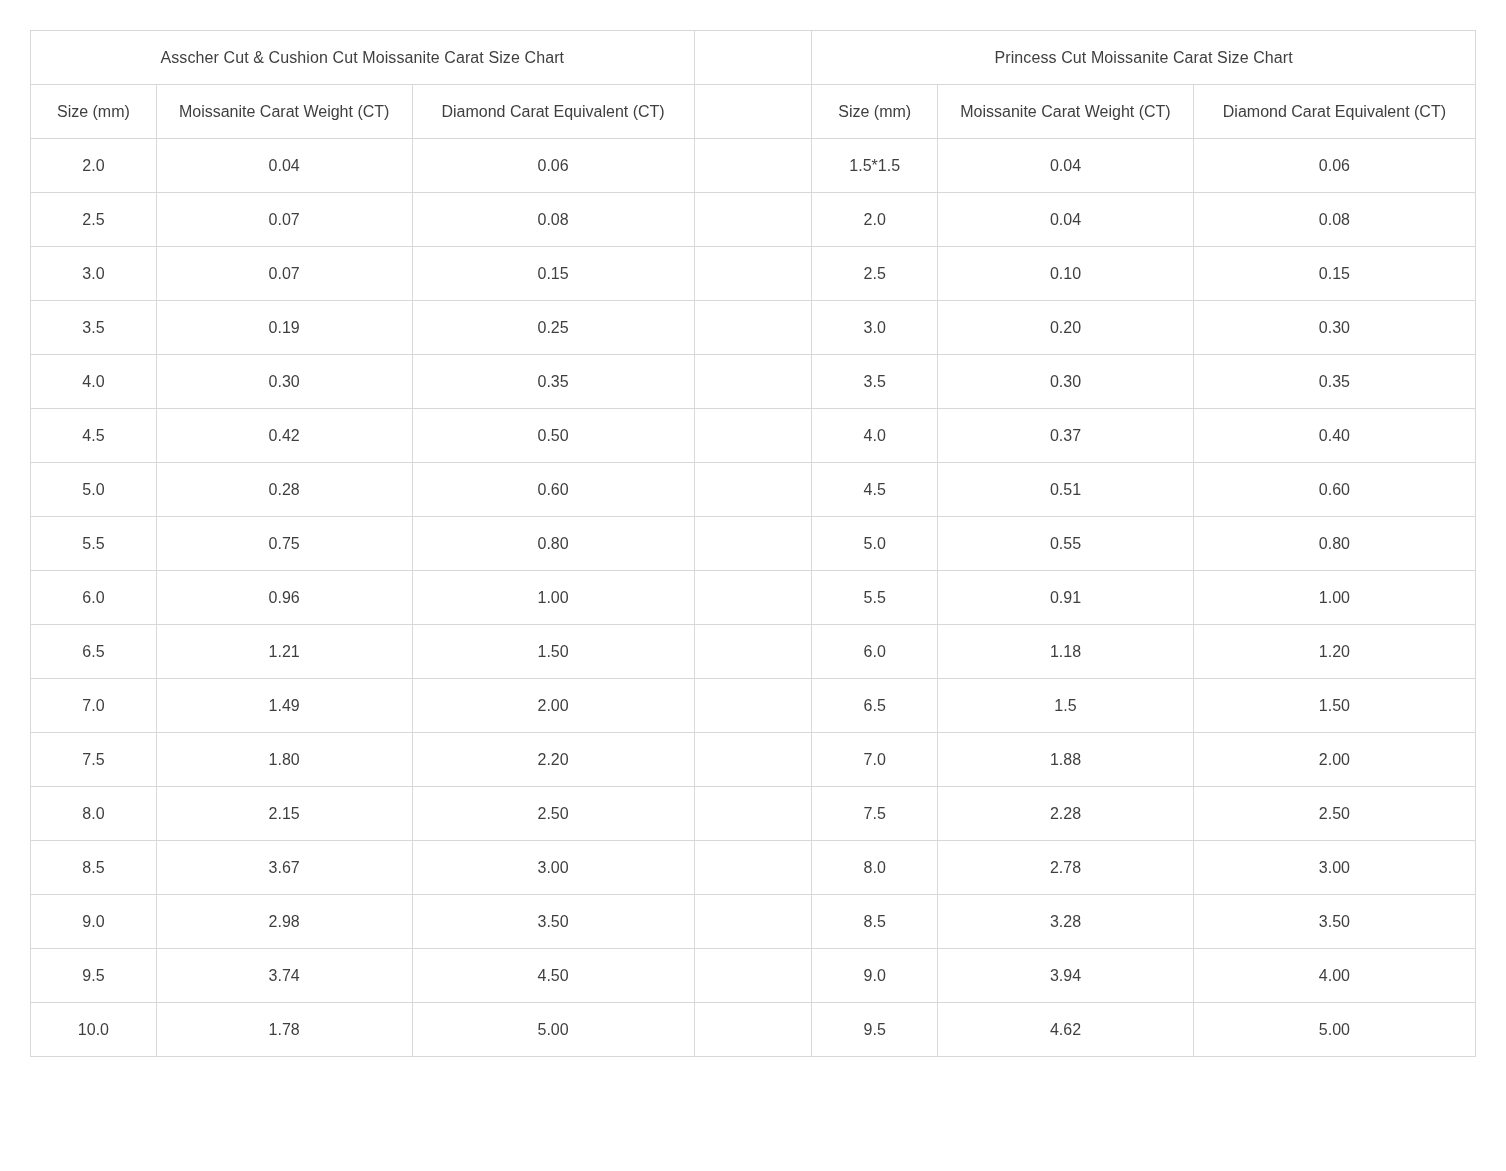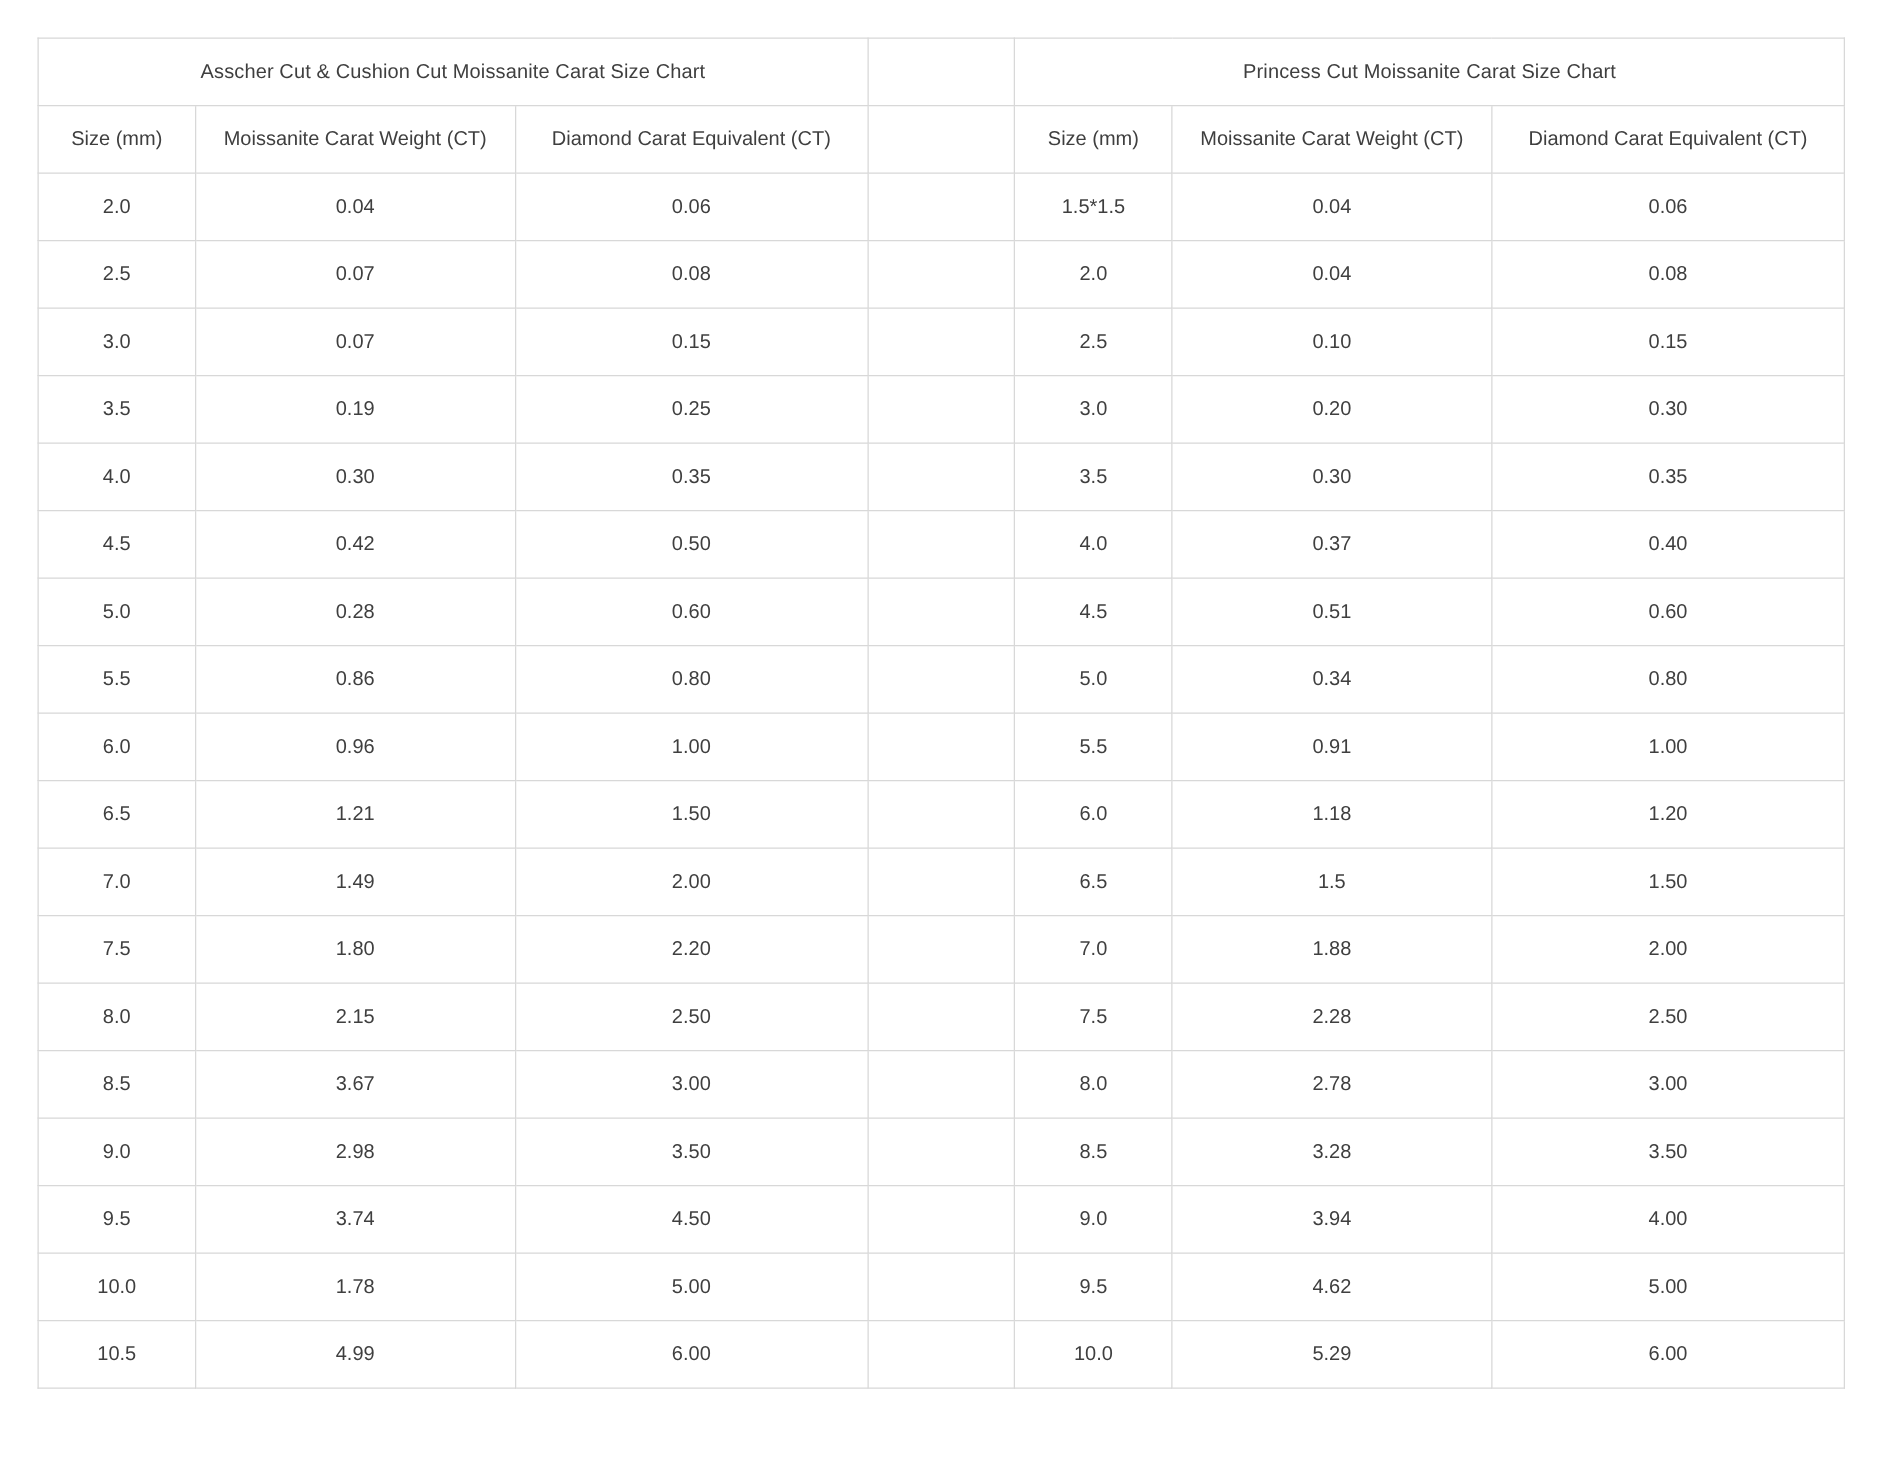--- a/index.html
+++ b/index.html
@@ -153,25 +153,25 @@
           <td class="data-cell">5.0</td>
           <td class="data-cell">0.28</td>
           <td class="data-cell">0.60</td>
           <td class="gap"></td>
           <td class="data-cell">4.5</td>
           <td class="data-cell">0.51</td>
           <td class="data-cell">0.60</td>
         </tr>
         <tr>
           <td class="data-cell">5.5</td>
-          <td class="data-cell">0.86</td>
+          <td class="data-cell">0.75</td>
           <td class="data-cell">0.80</td>
           <td class="gap"></td>
           <td class="data-cell">5.0</td>
-          <td class="data-cell">0.34</td>
+          <td class="data-cell">0.55</td>
           <td class="data-cell">0.80</td>
         </tr>
         <tr>
           <td class="data-cell">6.0</td>
           <td class="data-cell">0.96</td>
           <td class="data-cell">1.00</td>
           <td class="gap"></td>
           <td class="data-cell">5.5</td>
           <td class="data-cell">0.91</td>
           <td class="data-cell">1.00</td>
@@ -240,25 +240,16 @@
           <td class="data-cell">4.00</td>
         </tr>
         <tr>
           <td class="data-cell">10.0</td>
           <td class="data-cell">1.78</td>
           <td class="data-cell">5.00</td>
           <td class="gap"></td>
           <td class="data-cell">9.5</td>
           <td class="data-cell">4.62</td>
           <td class="data-cell">5.00</td>
-        </tr>
-        <tr>
-          <td class="data-cell">10.5</td>
-          <td class="data-cell">4.99</td>
-          <td class="data-cell">6.00</td>
-          <td class="gap"></td>
-          <td class="data-cell">10.0</td>
-          <td class="data-cell">5.29</td>
-          <td class="data-cell">6.00</td>
         </tr>
       </tbody>
   </table>
 </div>
 
 </body></html>

